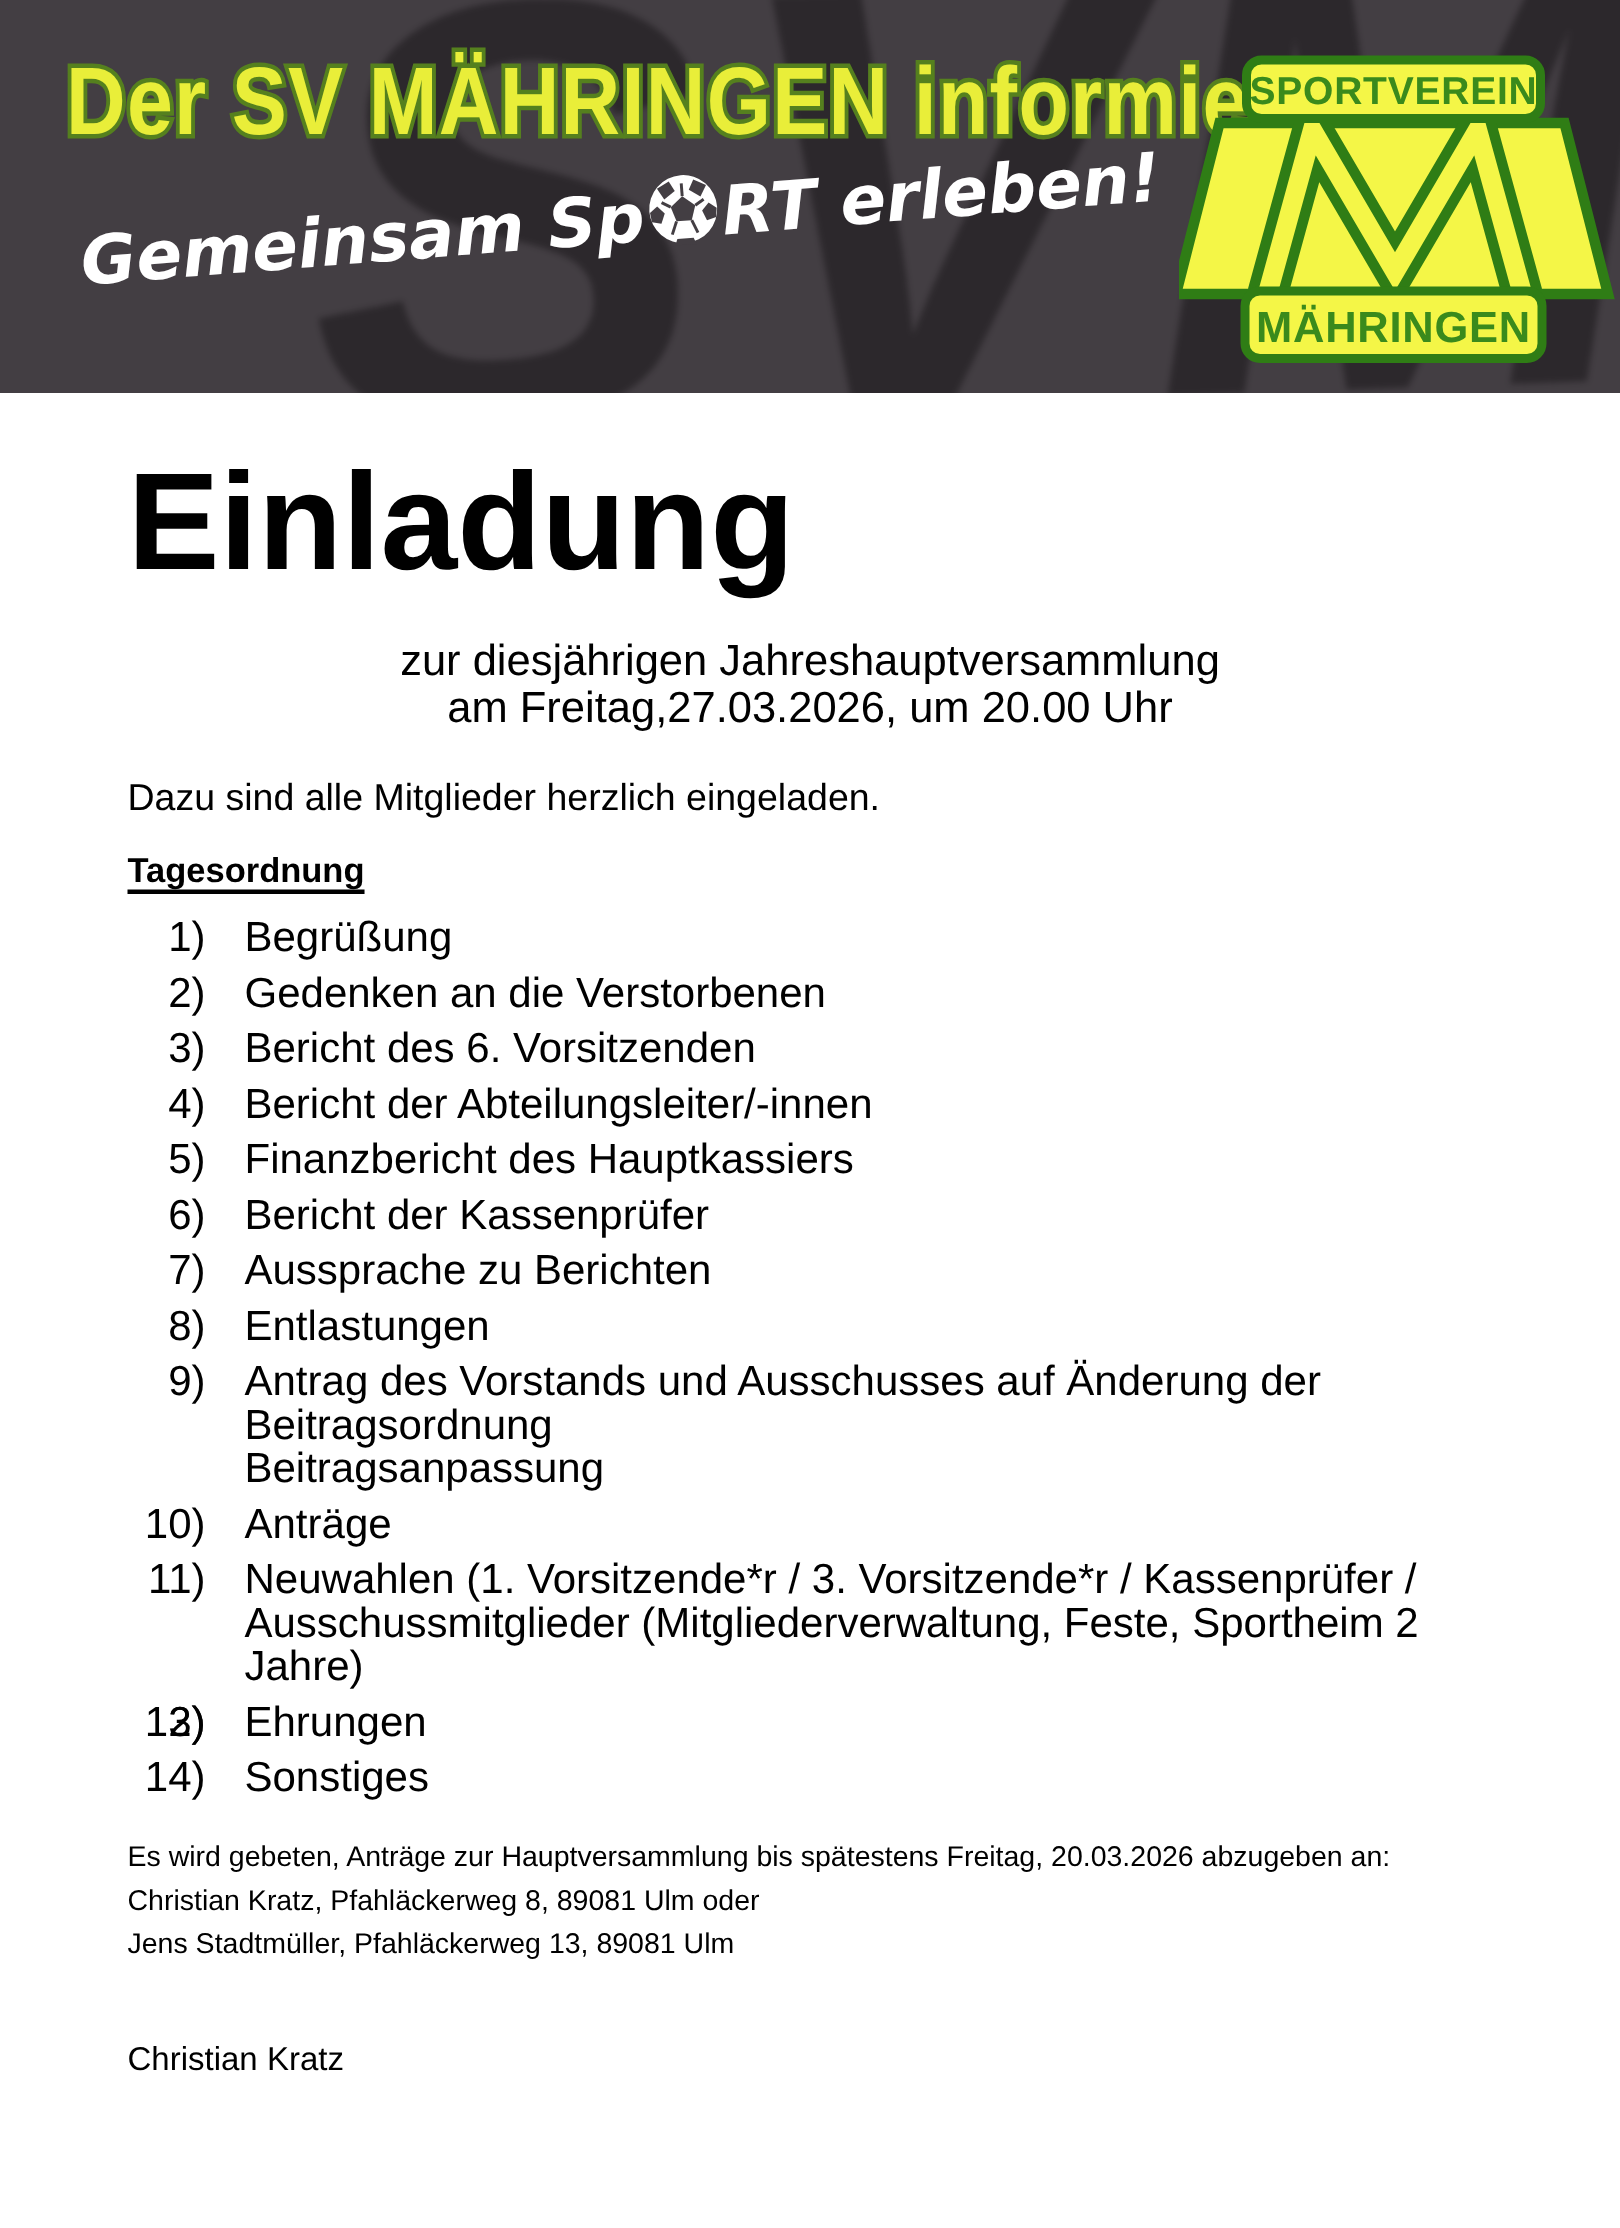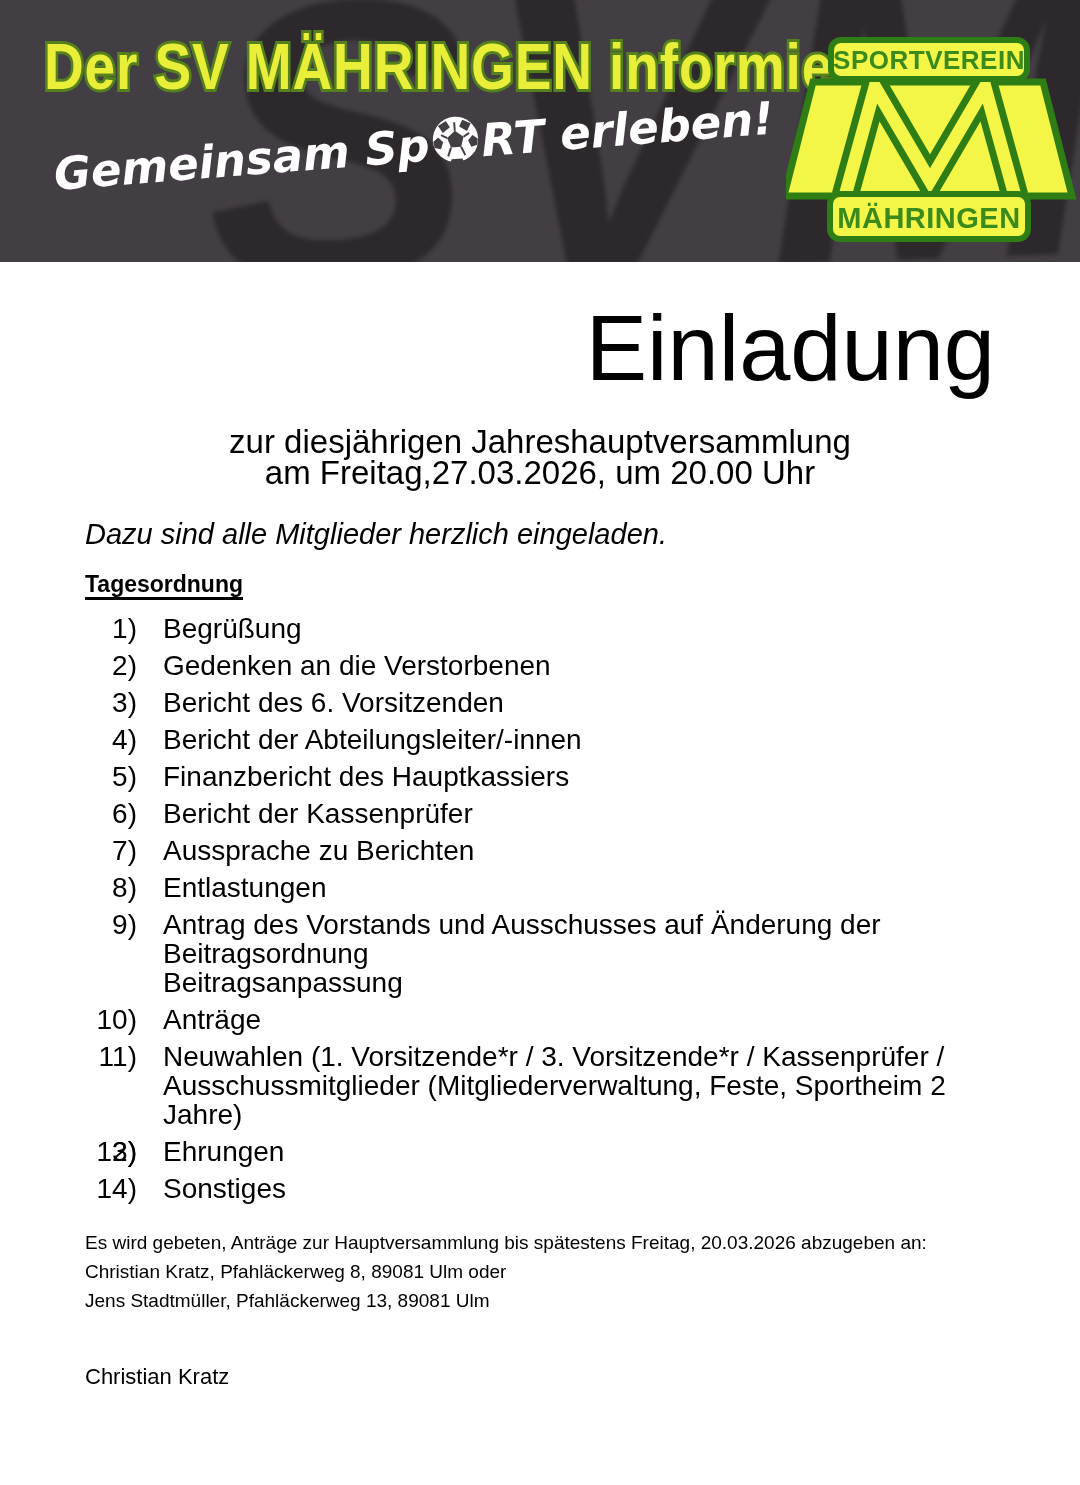--- a/index.html
+++ b/index.html
@@ -38,25 +38,25 @@
     font-family: "DejaVu Sans", sans-serif;
     display: flex; align-items: center; white-space: nowrap;
   }
   .tagline .ball { width: 50px; height: 50px; margin: 0 1px; position: relative; top: -4px; }
 
   .logo { position: absolute; left: 786px; top: 26px; }
 
   
   .content { position: relative; padding: 0 85px; }
   .doc-title {
-    margin: 40px 0 16px 0; text-align: right;
-    font-size: 92px; font-weight: normal; line-height: 1.0; letter-spacing: 0;
-  }
-  .subtitle { margin-top: 32px; text-align: center; font-size: 33px; line-height: 31px; }
-  .invite-line { margin: 30px 0 0 0; font-size: 29px; font-style: italic; }
+    margin: 40px 0 16px 0; text-align: left;
+    font-size: 92px; font-weight: bold; line-height: 1.0; letter-spacing: 0;
+  }
+  .subtitle { margin-top: 32px; text-align: center; font-size: 29px; line-height: 31px; }
+  .invite-line { margin: 30px 0 0 0; font-size: 25px; }
   .agenda-heading {
     margin: 20px 0 0 0; font-size: 23px; font-weight: bold;
     text-decoration: underline; text-decoration-thickness: 3px; text-underline-offset: 5px;
   }
   ol.agenda { list-style: none; margin: 16px 0 0 0; padding: 0; font-size: 28px; }
   ol.agenda li { position: relative; padding-left: 78px; line-height: 29px; margin-bottom: 8px; max-width: 880px; }
   ol.agenda .num { position: absolute; left: 0; top: 0; width: 52px; text-align: right; }
   ol.agenda .txt { white-space: pre-line; }
 
   .notes { margin-top: 30px; font-size: 19px; }

